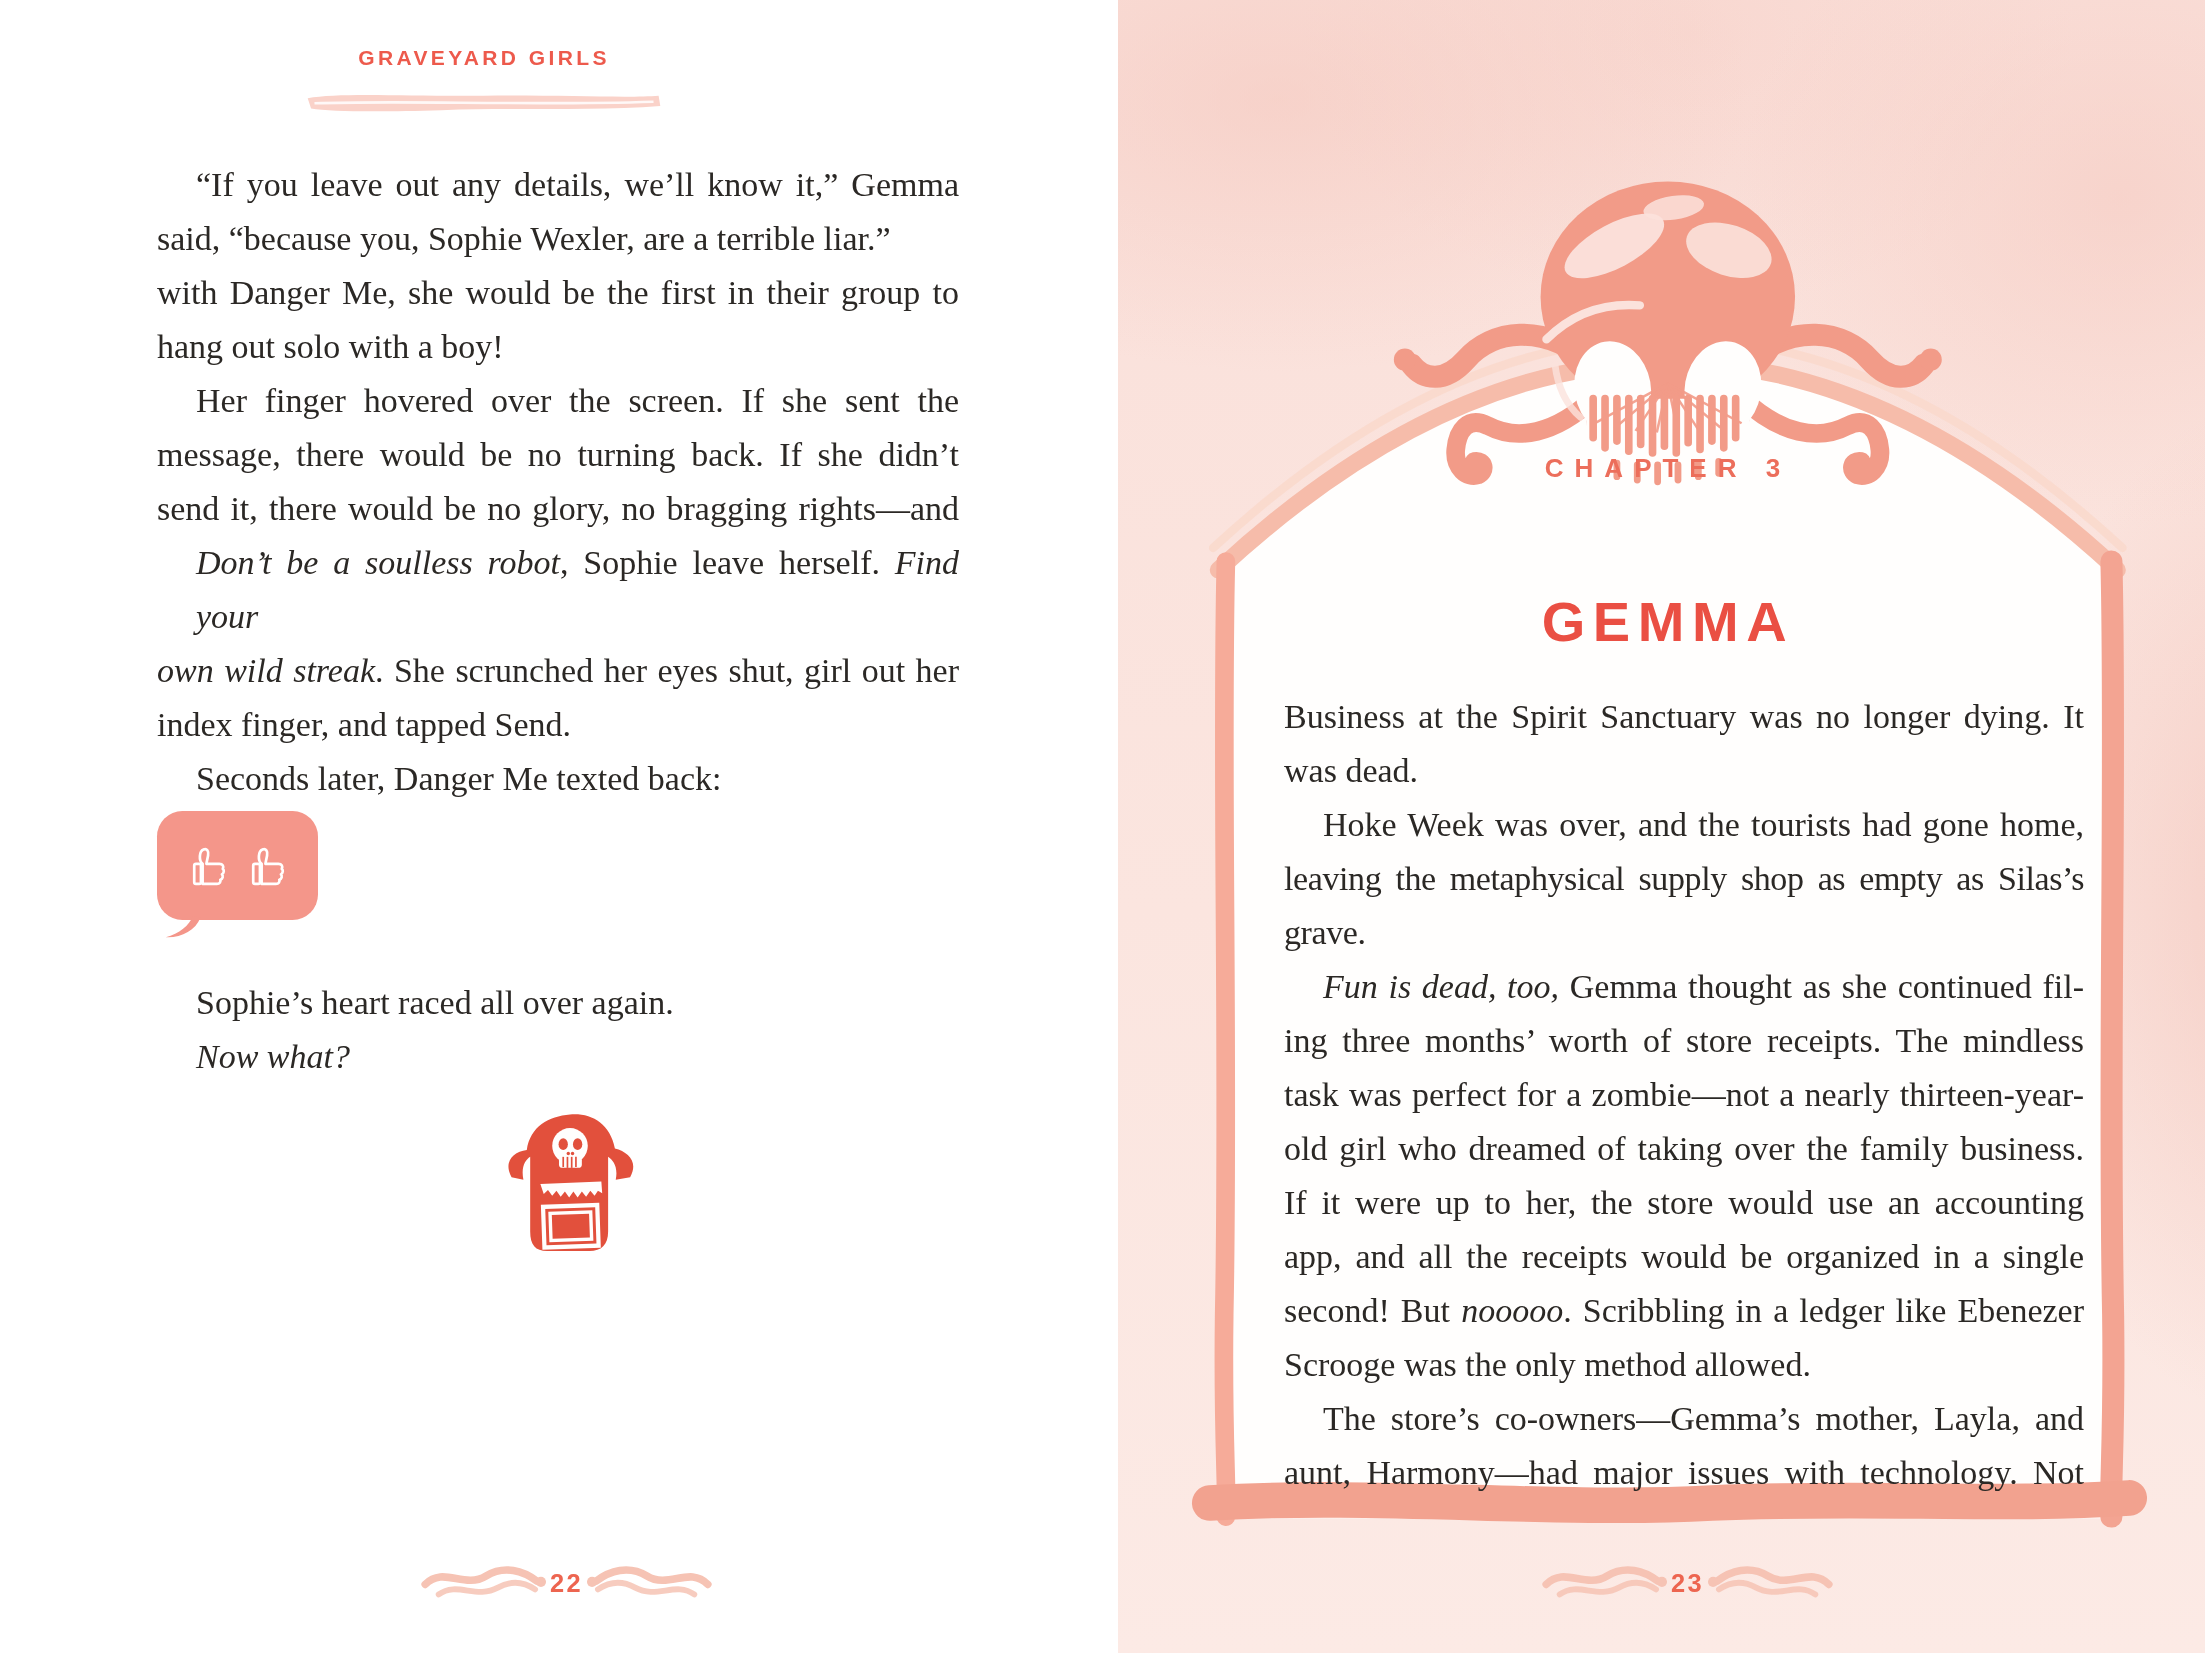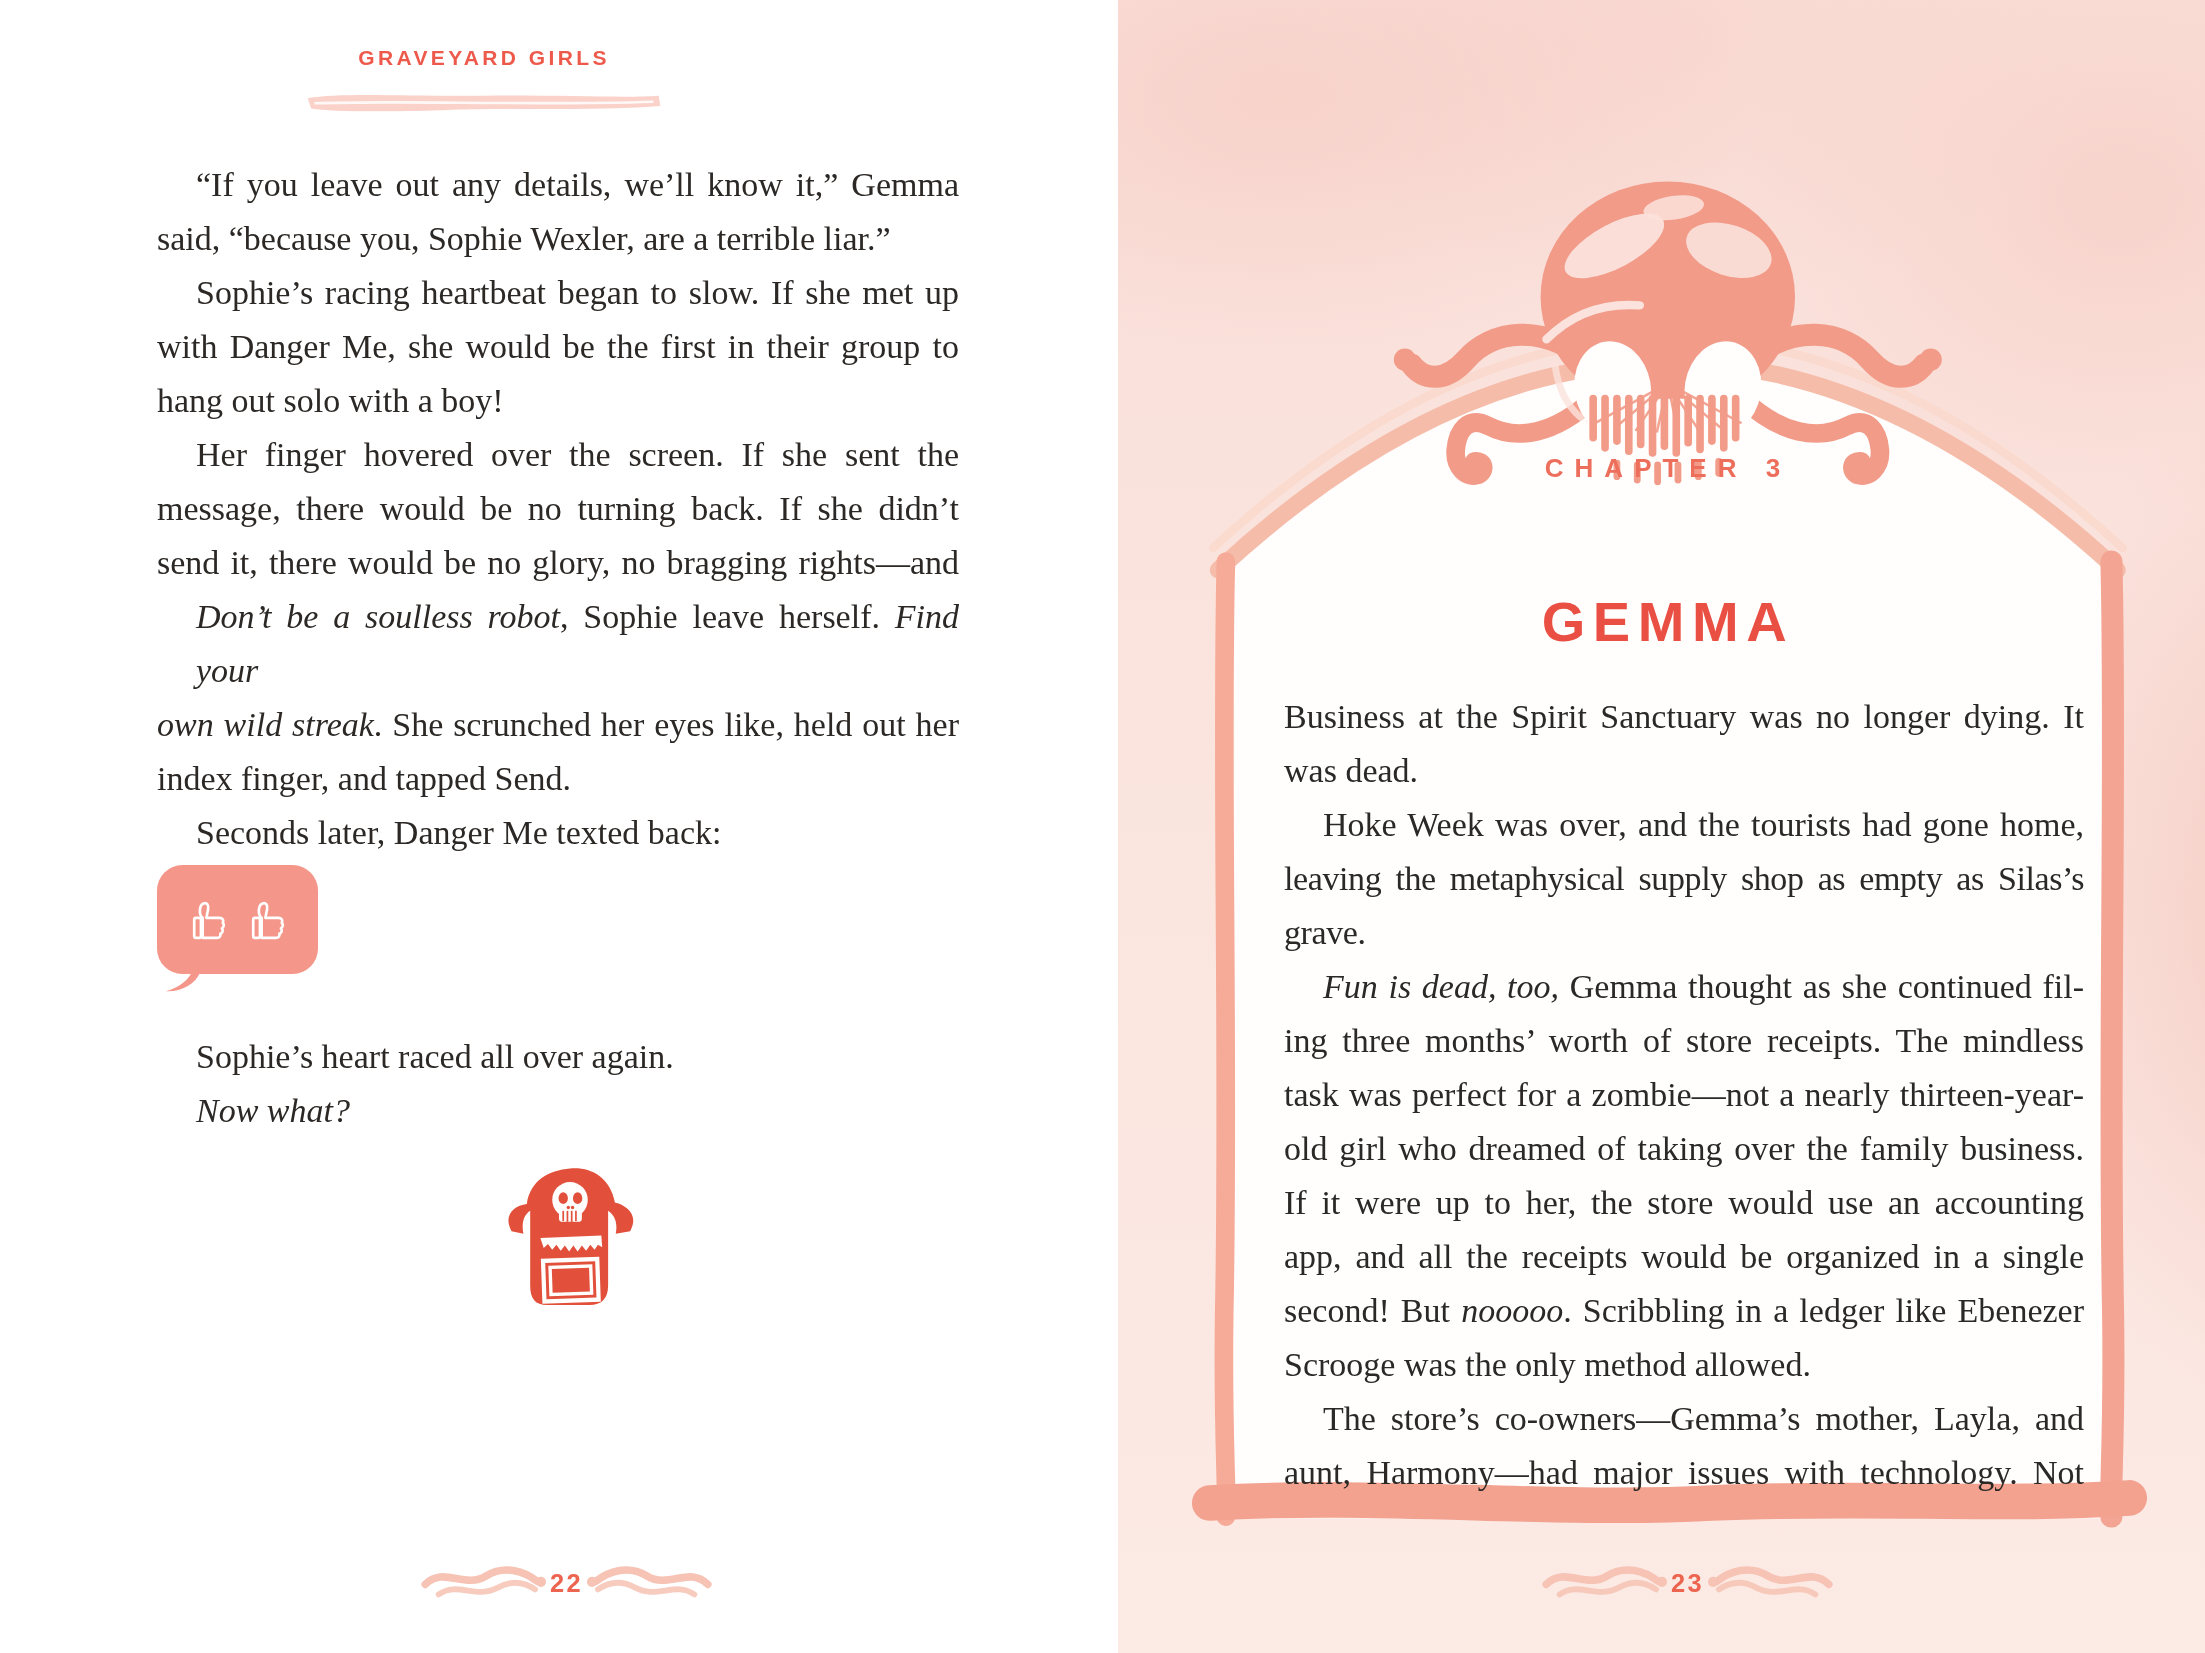--- a/index.html
+++ b/index.html
@@ -57,28 +57,27 @@
 
     <svg class="headstroke" width="356" height="29" viewBox="0 0 420 34">
       <path d="M2 12 C40 5 120 10 210 9 C300 8 380 12 416 9 L418 21 C340 27 250 23 160 26 C90 28 30 28 6 24 Z" fill="#FAD2C9"></path>
       <path d="M10 18 C120 14 260 21 410 16" stroke="#FFFFFF" stroke-width="3" fill="none" opacity="0.85"></path>
     </svg>
 
     <div class="textcol textcol-left">
       <div>
           <div class="line fill ind"><span>“If you leave out any details, we’ll know it,” Gemma</span></div>
           <div class="line"><span>said, “because you, Sophie Wexler, are a terrible liar.”</span></div>
-          <div class="line fill ind"><span>Sophie’s racing heartbeat began to slow. If she met up</span></div>
           <div class="line fill"><span>with Danger Me, she would be the first in their group to</span></div>
           <div class="line"><span>hang out solo with a boy!</span></div>
           <div class="line fill ind"><span>Her finger hovered over the screen. If she sent the</span></div>
           <div class="line fill"><span>message, there would be no turning back. If she didn’t</span></div>
           <div class="line fill"><span>send it, there would be no glory, no bragging rights—and</span></div>
           <div class="line fill ind"><span class="it">Don’t be a soulless robot</span><span>, Sophie leave herself. </span><span class="it">Find your</span></div>
-          <div class="line fill"><span class="it">own wild streak</span><span>. She scrunched her eyes like, held out her</span></div>
+          <div class="line fill"><span class="it">own wild streak</span><span>. She scrunched her eyes shut, girl out her</span></div>
           <div class="line"><span>index finger, and tapped Send.</span></div>
           <div class="line ind"><span>Seconds later, Danger Me texted back:</span></div>
         </div>
 
       <div class="bubble">
         <svg width="47" height="47" viewBox="0 0 56 56">
           <g stroke="#FFFFFF" stroke-width="3.2" fill="none" stroke-linecap="round" stroke-linejoin="round">
             <rect x="11" y="26" width="8" height="24" rx="2"></rect>
             <path d="M21 26 C16 22 17 11 22 9 C26 7 28.5 11 27.5 16 L25.5 26 L41 26 C45 26 46.5 29 45 32 C47 33.5 46.5 37 44 38.5 C46 40.5 45 44 42 45 C43 47 41.5 50 38 50 L21 50 Z"></path>
           </g>

